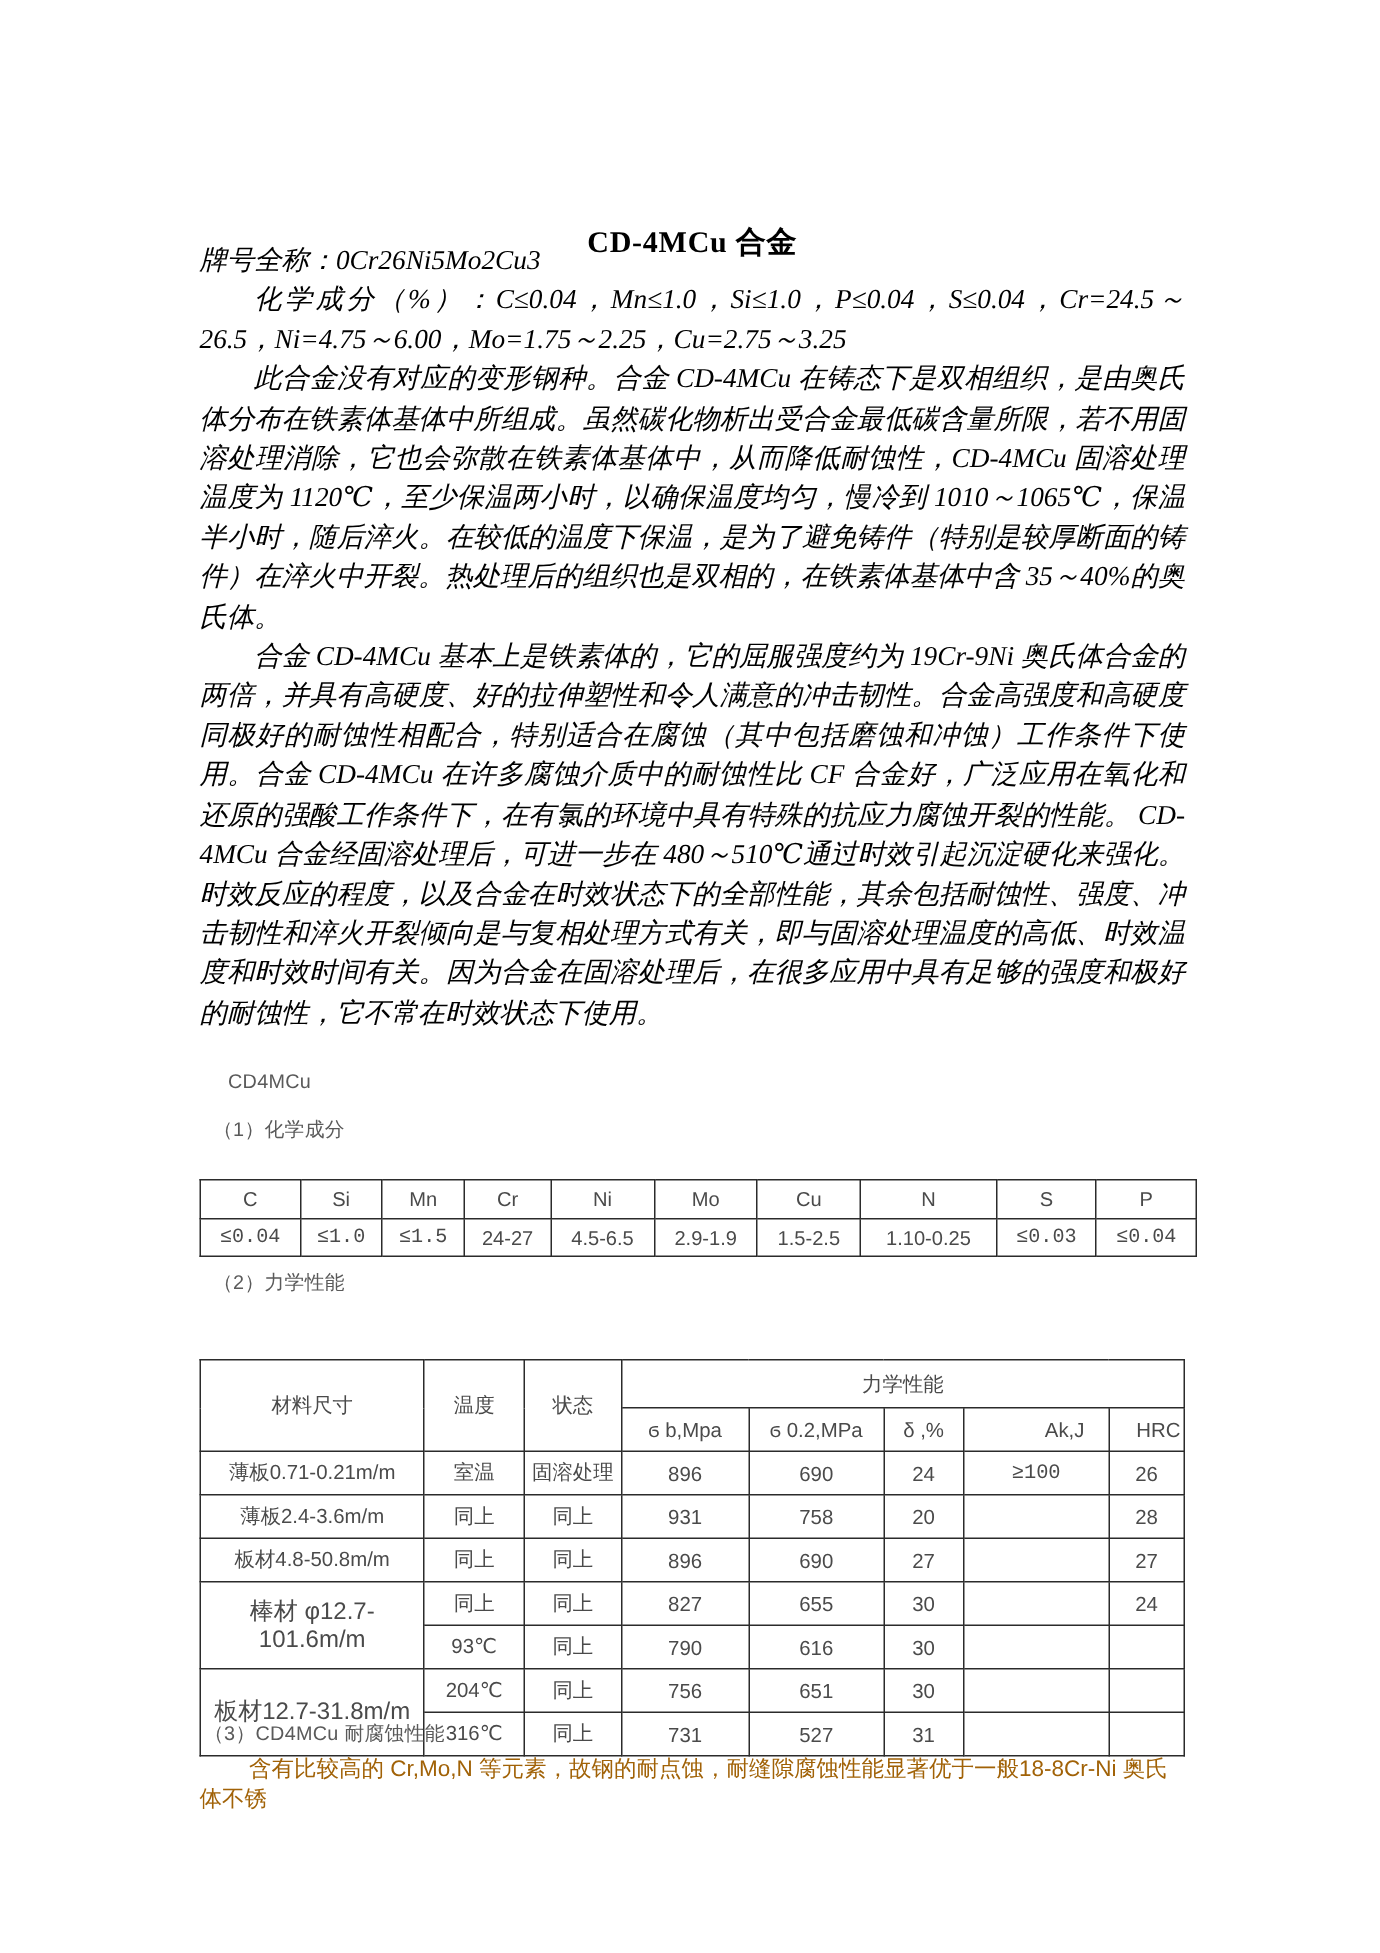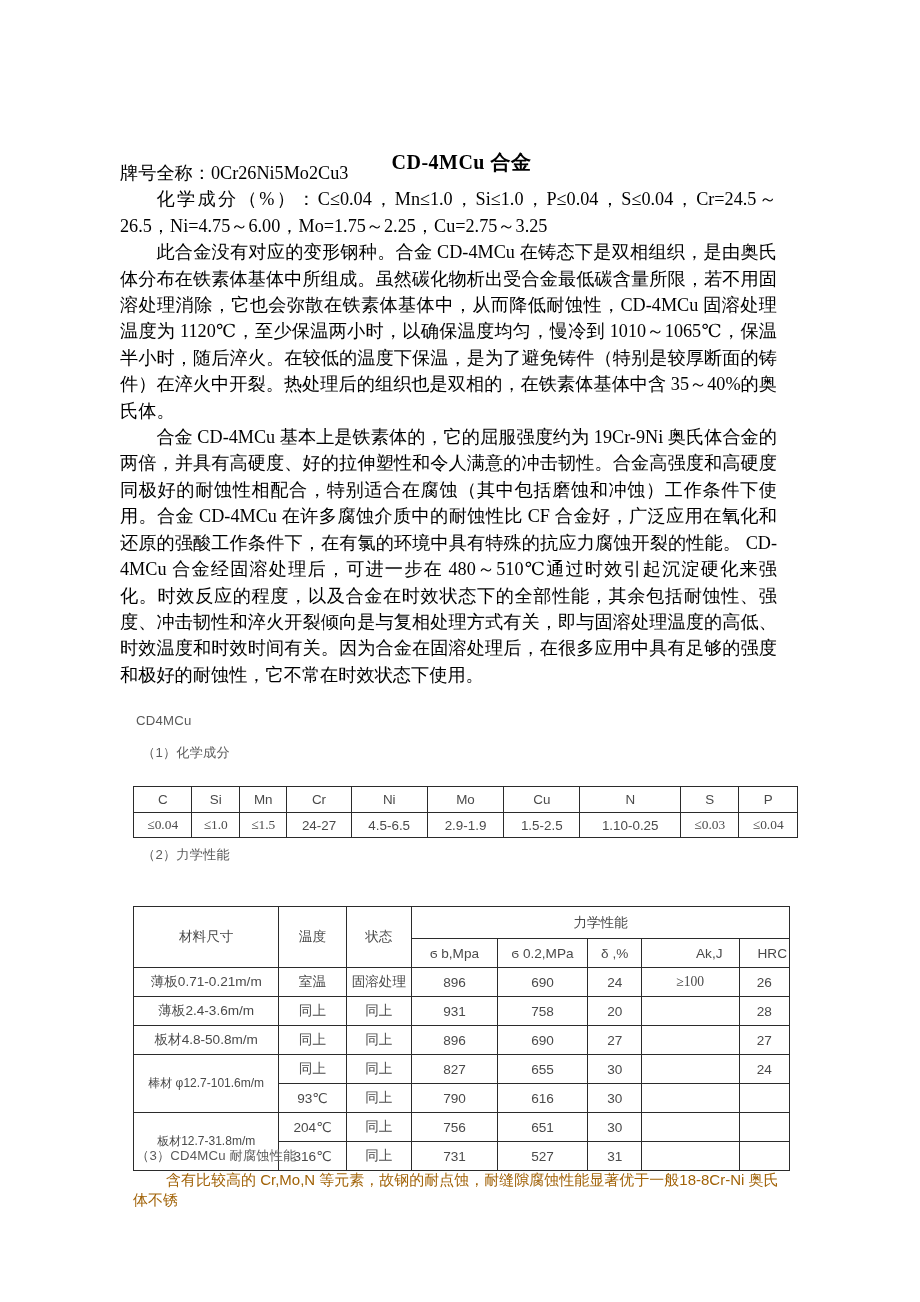--- a/index.html
+++ b/index.html
@@ -33,40 +33,41 @@
     font-weight: bold;
     font-size: 20px;
     letter-spacing: 0.5px;
     line-height: 1.25;
     margin-top: 42px;
   }
 
   
   .body-block {
     position: absolute;
-    left: 120px;
+    left: 133px;
     top: 160px;
     width: 657px;
     font-size: 18.2px;
     line-height: 26.4px;
     text-align: justify;
     text-justify: inter-ideograph;
+    font-style: italic;
   }
   .body-block p {
     margin: 0;
     text-indent: 0;
   }
   .body-block p.indent {
     text-indent: 2em;
   }
 
   
   .small-note {
     position: absolute;
-    left: 136px;
+    left: 152px;
     font-family: "Liberation Sans", "DejaVu Sans", sans-serif;
     font-size: 13.2px;
     color: #5a5a5a;
     letter-spacing: 0.2px;
     white-space: nowrap;
   }
   .note-cd4mcu { top: 713px; }
   .note-sec1   { top: 744px; left: 142px; }
   .note-sec2   { top: 846px; left: 142px; }
   .note-sec3   { top: 1147px; left: 136px; }
@@ -110,22 +111,22 @@
 
   
   #mech-table {
     left: 133px;
     top: 906px;
     width: 657px;
     font-size: 13.6px;
   }
   #mech-table td { height: 28px; }
   #mech-table td.tall { height: 31px; }
-  #mech-table td.grp  { font-size: 12px; }
-  .le { font-family: Liberation Serif, serif; }
+  #mech-table td.grp  { font-size: 16px; }
+  .le { font-family: Liberation Mono, monospace; }
 </style>
 </head>
 <body>
 
 <div class="page">
 
   <h1 class="doc-title">CD-4MCu 合金</h1>
 
   <div class="body-block">
     <p>牌号全称：0Cr26Ni5Mo2Cu3</p>

